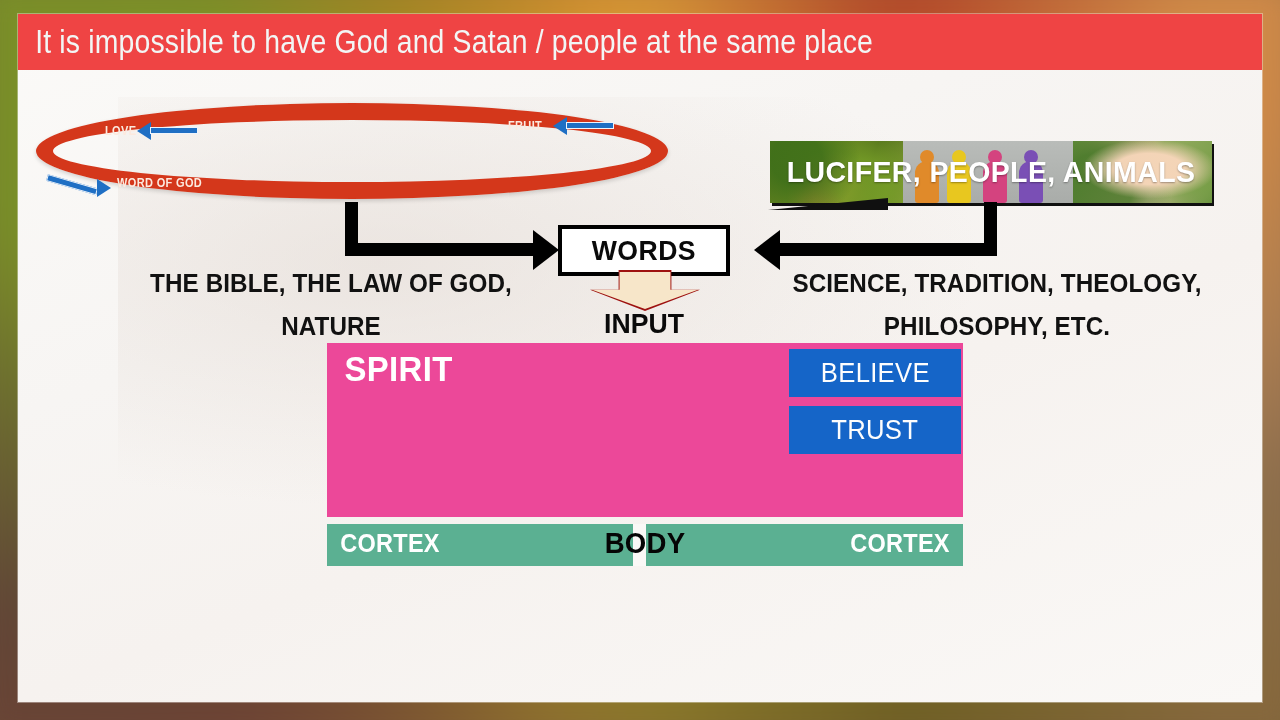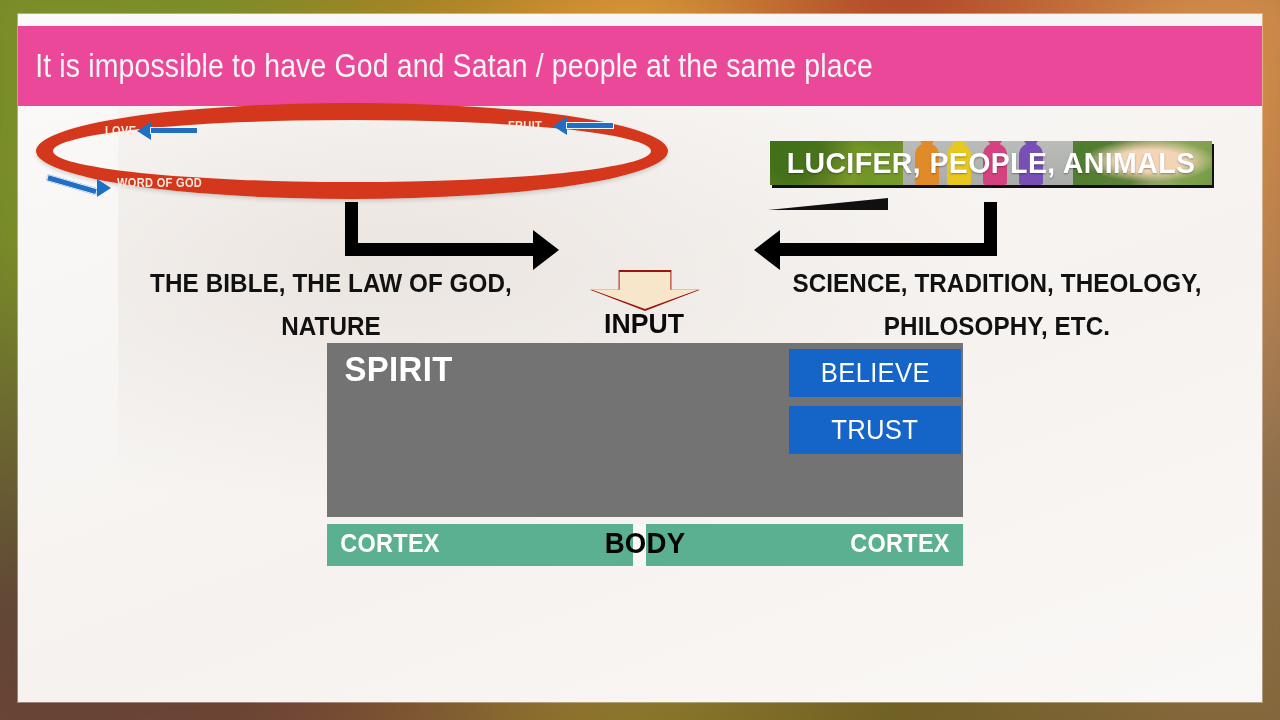--- a/index.html
+++ b/index.html
@@ -58,24 +58,24 @@
     width: 70%;
     height: 60%;
     background: radial-gradient(ellipse at 30% 40%, rgba(225,215,208,0.55) 0%, rgba(255,255,255,0) 70%);
     pointer-events: none;
   }
 
   
   .title-bar {
     position: absolute;
     left: 18px;
-    top: 26px;
+    top: 14px;
     width: 1244px;
-    height: 80px;
-    background: #ec4899;
+    height: 56px;
+    background: #ef4444;
     display: flex;
     align-items: center;
   }
   .title-text {
     color: #f2f6f5;
     font-size: 33px;
     font-weight: 400;
     letter-spacing: 0.2px;
     padding-left: 20px;
     transform: scaleX(0.86);
@@ -146,21 +146,21 @@
   }
   .blue-arrow .head.left  { border-right: 14px solid #1f6fc4; }
   .blue-arrow .head.right { border-left: 14px solid #1f6fc4; }
 
   
   .lucifer-banner {
     position: absolute;
     left: 770px;
     top: 141px;
     width: 442px;
-    height: 44px;
+    height: 62px;
     display: flex;
     box-shadow: 2px 3px 0 0 #101010;
     text-decoration: underline;
   }
   .lucifer-banner .seg { height: 100%; }
   .seg-reptile {
     width: 133px;
     background:
       radial-gradient(circle at 20% 30%, rgba(60,110,25,0.85) 0 22%, rgba(0,0,0,0) 55%),
       radial-gradient(circle at 70% 70%, rgba(120,160,40,0.8) 0 24%, rgba(0,0,0,0) 58%),
@@ -298,21 +298,21 @@
   .side-text.left-src  { left: 96px;  top: 262px; width: 470px; }
   .side-text.right-src { left: 762px; top: 262px; width: 470px; }
 
   
   .spirit-box {
     position: absolute;
     left: 327px;
     top: 343px;
     width: 636px;
     height: 174px;
-    background: #737373;
+    background: #ec4899;
   }
   .spirit-label {
     position: absolute;
     left: 14px;
     top: 6px;
     color: #ffffff;
     font-size: 35px;
     font-weight: 700;
     letter-spacing: 0.4px;
     transform: scaleX(0.94);
@@ -425,20 +425,23 @@
   <div class="banner-shadow-wedge"></div>
 
   <div class="blk" style="left:345px; top:202px; width:13px; height:54px;"></div>
   <div class="blk" style="left:345px; top:243px; width:190px; height:13px;"></div>
   <div class="blk-head right" style="left:533px; top:230px;"></div>
 
   <div class="blk" style="left:984px; top:202px; width:13px; height:54px;"></div>
   <div class="blk" style="left:780px; top:243px; width:217px; height:13px;"></div>
   <div class="blk-head left" style="left:754px; top:230px;"></div>
 
+  <div class="words-box">
+    <span class="words-label">WORDS</span>
+  </div>
 
   <div class="input-arrow-outline"></div>
   <div class="input-arrow"></div>
   <div class="input-label">INPUT</div>
 
   <div class="side-text left-src">THE BIBLE, THE LAW OF GOD, NATURE</div>
   <div class="side-text right-src">SCIENCE, TRADITION, THEOLOGY, PHILOSOPHY, ETC.</div>
 
   <div class="spirit-box">
     <span class="spirit-label">SPIRIT</span>

